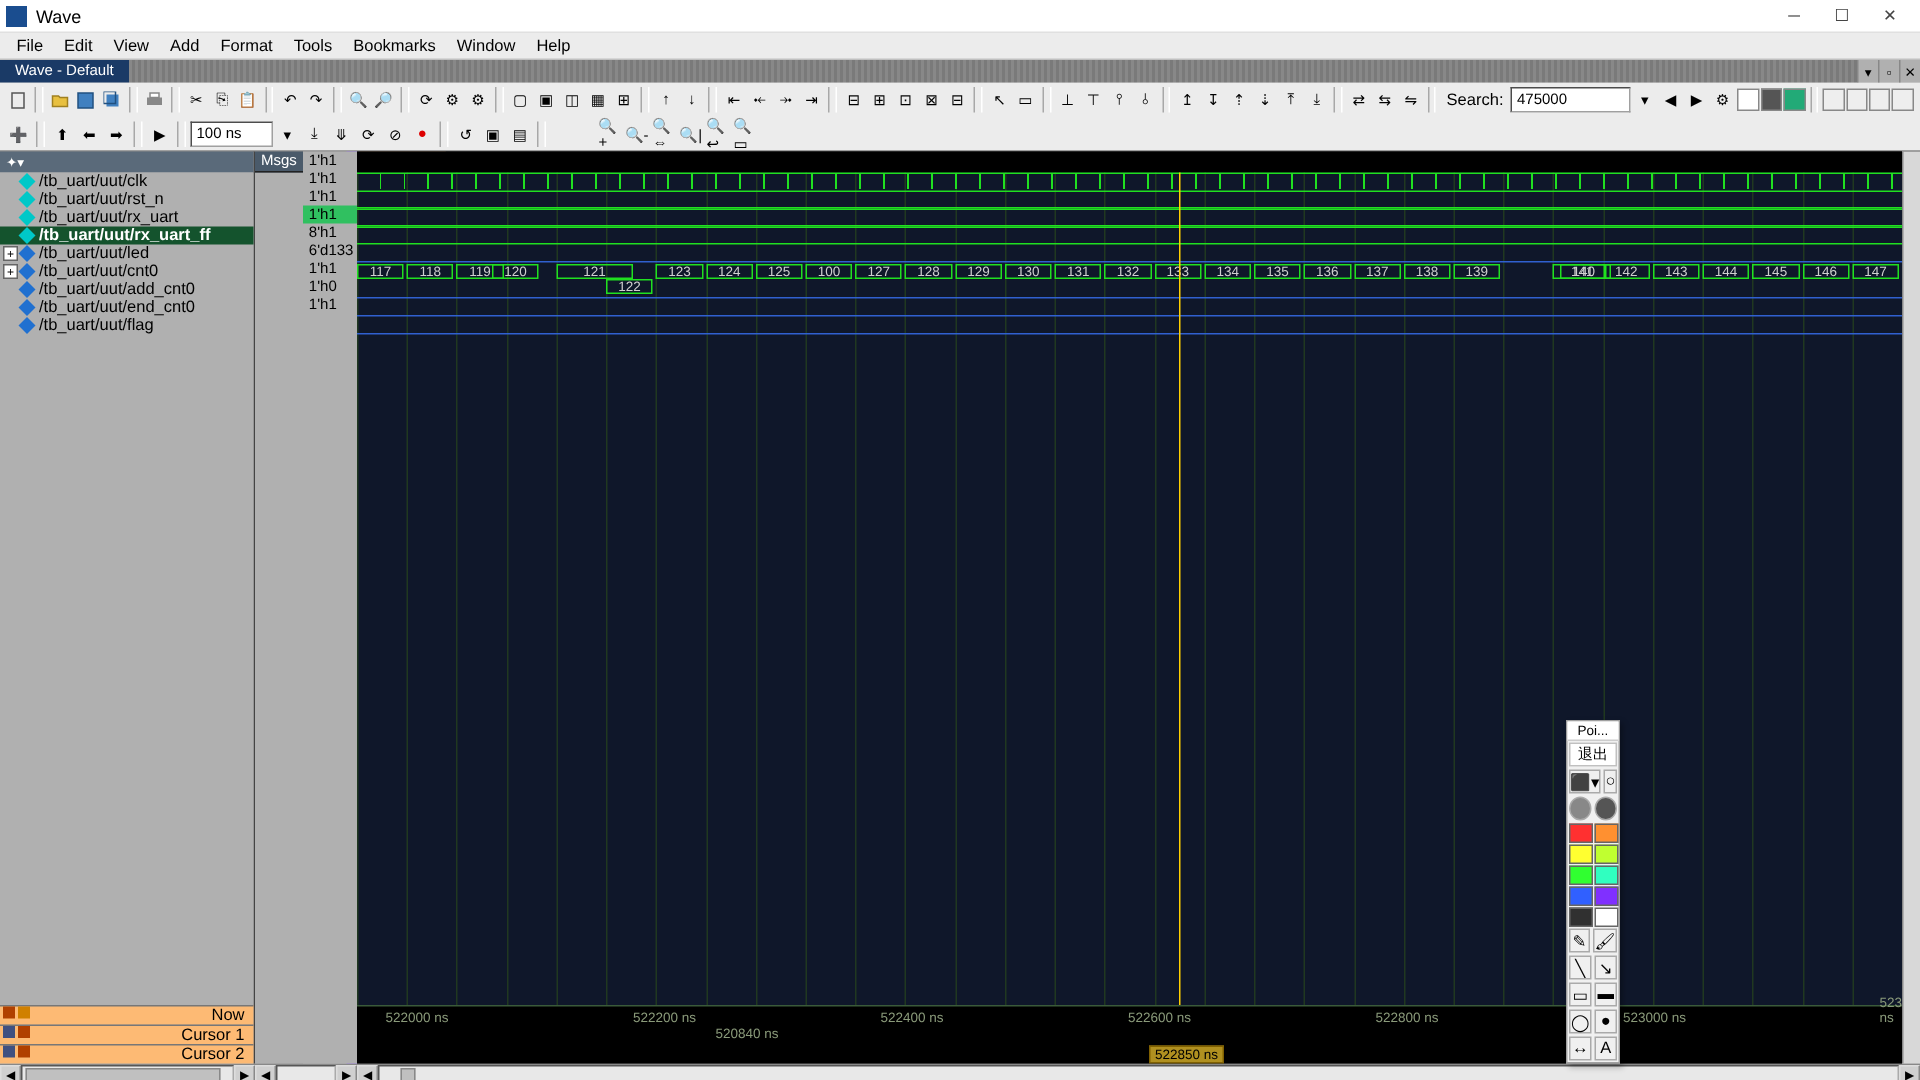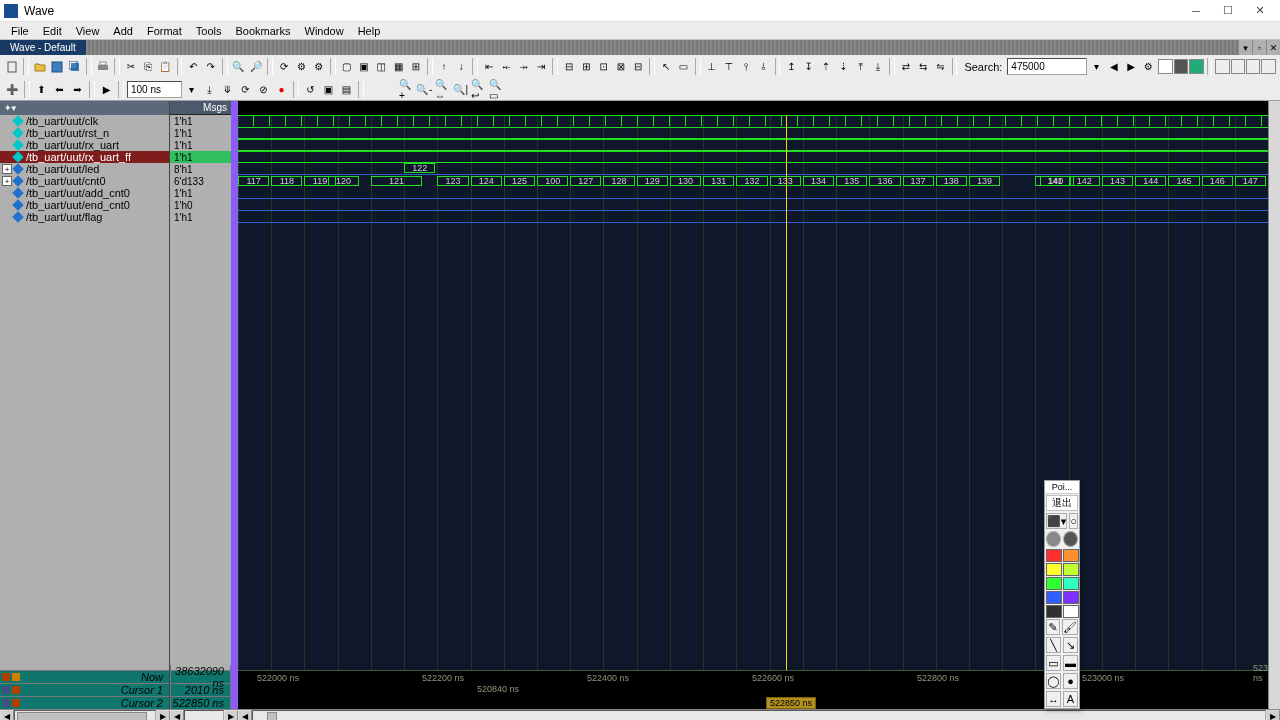--- a/index.html
+++ b/index.html
@@ -22,44 +22,44 @@
 .toolbar-row { height: 23px; display: flex; align-items: center; padding: 0 4px; gap: 1px; }
 .tb-btn { width: 17px; height: 17px; border: 1px solid transparent; display: flex; align-items: center; justify-content: center; font-size: 10px; background: #ececec; }
 .tb-sep { width: 6px; height: 17px; border-left: 1px solid #a8a8a8; border-right: 1px solid #fff; margin: 0 2px; }
 .tb-input { height: 17px; border: 1px inset #a0a0a0; background: #fff; padding: 0 3px; font-size: 10px; }
 .search-lbl { font-size: 11px; margin: 0 4px; }
 .color-box { width: 15px; height: 15px; border: 1px solid #888; }
 .spacer { flex: 1; }
 
 .main { display: flex; height: 608px; background: #000; }
 .signal-col { width: 170px; background: #b0b0b0; display: flex; flex-direction: column; border-right: 1px solid #444; }
-.value-col { width: 68px; background: #b0b0b0; display: flex; flex-direction: column; border-right: 7px solid #8b5cf6; }
+.value-col { width: 68px; background: #b0b0b0; display: flex; flex-direction: row; border-right: 7px solid #8b5cf6; }
 .wave-col { flex: 1; background: #000; position: relative; overflow: hidden; }
 .right-scroll { width: 12px; background: #d8d8d8; border-left: 1px solid #888; }
 
 .col-header { height: 14px; background: #4a5a6a; color: #fff; font-size: 10px; display: flex; align-items: center; padding: 0 4px; border-bottom: 1px solid #222; }
 .col-header.right { justify-content: flex-end; }
 .sig-toolbar { height: 14px; background: #5a6a7a; display:flex;align-items:center;gap:4px;padding:0 4px; }
 .sig-toolbar span { color:#fff;font-size:9px; }
 
 .sig-list { flex: 1; background: #b0b0b0; }
 .sig-row { height: 12px; display: flex; align-items: center; padding: 0 2px; color: #000; font-size: 10px; }
-.sig-row.selected { background: #7f1d1d; color: #fff; }
+.sig-row.selected { background: #14532d; color: #fff; font-weight: bold; }
 .expand { width: 10px; height: 10px; border: 1px solid #666; background: #fff; font-size: 8px; display: flex; align-items: center; justify-content: center; margin-right: 2px; color:#000; }
 .expand.empty { border: none; background: transparent; }
 .diamond { width: 8px; height: 8px; transform: rotate(45deg); margin-right: 4px; }
 .diamond.cyan { background: #00c8c8; }
 .diamond.blue { background: #2070d0; }
 
 .val-list { flex: 1; background: #b0b0b0; }
 .val-row { height: 12px; padding: 0 4px; color: #000; font-size: 10px; display:flex;align-items:center; }
 .val-row.hl { background: #30c060; color: #000; }
 
 .bottom-rows { }
-.bot-row { height: 13px; display: flex; align-items: center; font-size: 10px; background:#0f766e; border-top:1px solid #777;font-style:italic;}
+.bot-row { height: 13px; display: flex; align-items: flex-start; font-size: 10px; background:#fdba74; border-top:1px solid #777;}
 .bot-row .lbl { flex: 1; text-align: right; padding-right: 6px; color: #000; }
 .bot-val { width: 68px; text-align: right; padding-right: 6px; color: #000; border-left:1px solid #777;border-right:1px solid #777;}
 
 .wave-header { height: 14px; background: #000; }
 .wave-body { position: absolute; top: 14px; left: 0; right: 0; bottom: 39px; background: #0f172a; }
 .wave-ruler { position:absolute; bottom:26px; left:0; right:0; height:13px; background:#000; border-top:1px solid #3a5a3a; color:#9aaf8a; font-size:9px; }
 .wave-cursor-row { position:absolute; bottom:13px; left:0; right:0; height:13px; background:#000; }
 .wave-cursor-row2 { position:absolute; bottom:0; left:0; right:0; height:13px; background:#000; }
 
 .vgrid { position: absolute; top: 0; bottom: 0; width: 1px; background: #203820; }
@@ -400,21 +400,21 @@
         <div class="signal-line sig-green" style="top: 0px; background: repeating-linear-gradient(90deg, transparent 0px, transparent 15px, rgb(32, 224, 32) 15px, rgb(32, 224, 32) 16px); border-top: 1px solid rgb(32, 224, 32); border-bottom: none; height: 11px;"></div>
         <div class="signal-line sig-green" style="top: 12px;"></div>
         <div class="signal-line sig-green" style="top: 24px;"></div>
         <div class="signal-line sig-green" style="top: 36px;"></div>
         <div class="signal-line sig-blue" style="top: 48px;"></div>
         <div class="bus-seg" style="left: 0px; width: 31.2258px; top: 61px;">117</div>
         <div class="bus-seg" style="left: 33.2258px; width: 31.2258px; top: 61px;">118</div>
         <div class="bus-seg" style="left: 66.4516px; width: 31.2258px; top: 61px;">119</div>
         <div class="bus-seg" style="left: 90px; width: 31.2258px; top: 61px;">120</div>
         <div class="bus-seg" style="left: 132.903px; width: 51px; top: 61px;">121</div>
-        <div class="bus-seg" style="left: 166.129px; width: 31.2258px; top: 48px;">122</div>
+        <div class="bus-seg" style="left: 166.129px; width: 31.2258px; top: 71px;">122</div>
         <div class="bus-seg" style="left: 199.355px; width: 31.2258px; top: 61px;">123</div>
         <div class="bus-seg" style="left: 232.581px; width: 31.2258px; top: 61px;">124</div>
         <div class="bus-seg" style="left: 265.806px; width: 31.2258px; top: 61px;">125</div>
         <div class="bus-seg" style="left: 299.032px; width: 31.2258px; top: 61px;">100</div>
         <div class="bus-seg" style="left: 332.258px; width: 31.2258px; top: 61px;">127</div>
         <div class="bus-seg" style="left: 365.484px; width: 31.2258px; top: 61px;">128</div>
         <div class="bus-seg" style="left: 398.71px; width: 31.2258px; top: 61px;">129</div>
         <div class="bus-seg" style="left: 431.935px; width: 31.2258px; top: 61px;">130</div>
         <div class="bus-seg" style="left: 465.161px; width: 31.2258px; top: 61px;">131</div>
         <div class="bus-seg" style="left: 498.387px; width: 31.2258px; top: 61px;">132</div>

